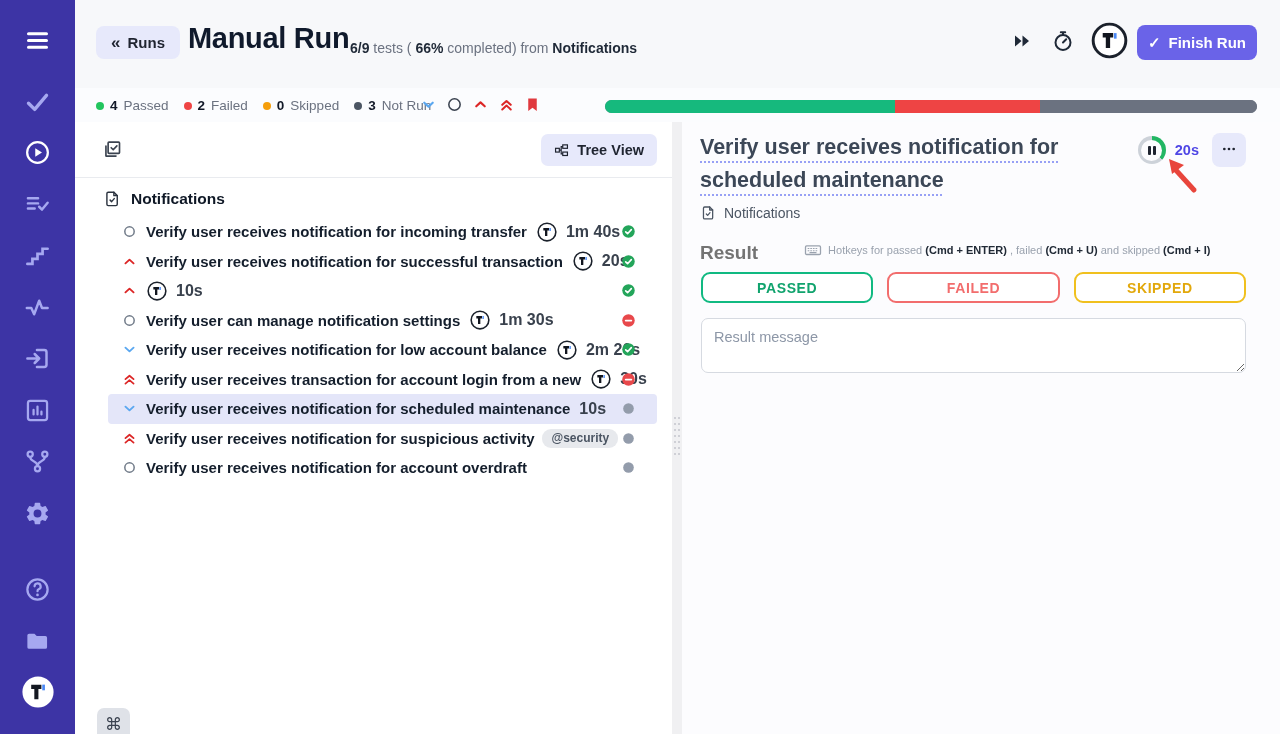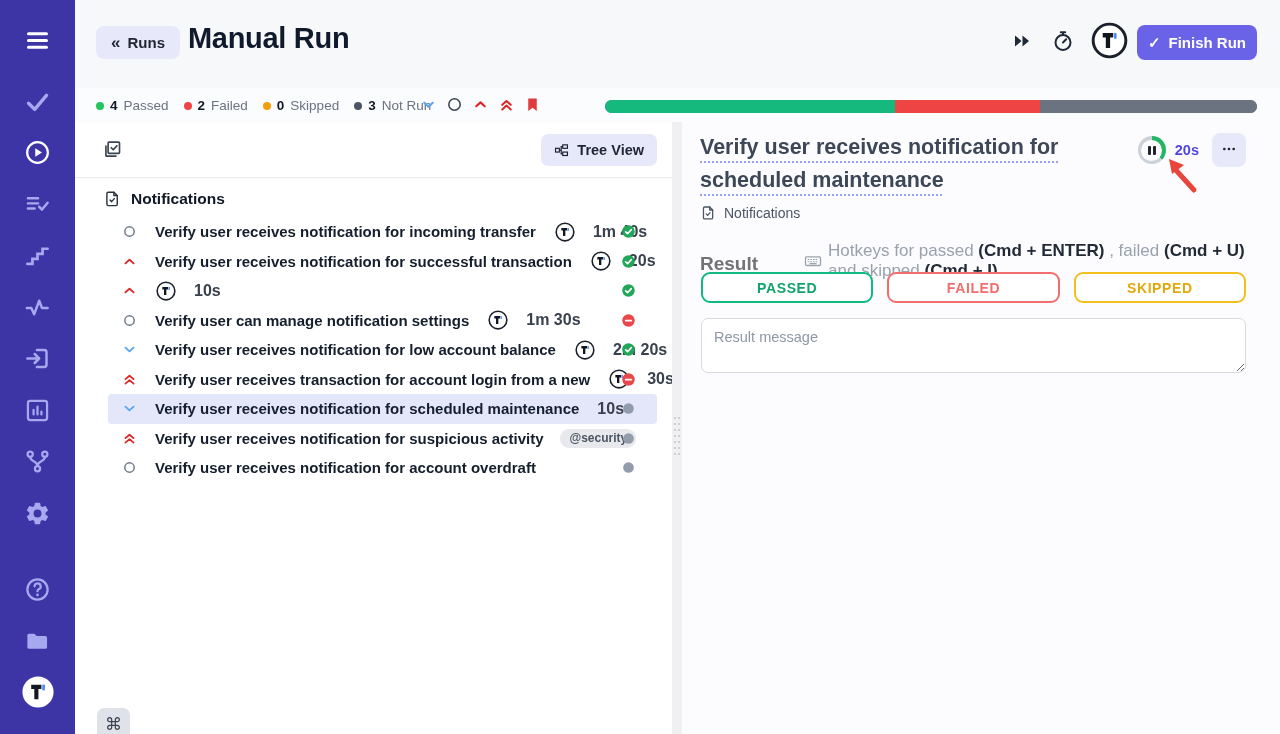--- a/index.html
+++ b/index.html
@@ -50,21 +50,21 @@
   #run-title { font-size:16.5px; font-weight:600; color:#0f1826; }
   #tree-view-btn { position:absolute; right:15px; top:12px; height:32px; padding:0 13px; background:#e7e9fb; border:none;
     border-radius:7px; font-family:inherit; font-size:14.5px; font-weight:600; color:#1f2430; cursor:pointer;
     display:flex; align-items:center; gap:8px; }
   #tree-view-btn svg { width:15px; height:15px; }
 
   #test-list { position:absolute; left:0; top:60px; right:0; bottom:0; }
   #folder-row { display:flex; align-items:center; gap:10px; padding:8px 0 9px 28px; cursor:pointer; }
   #folder-row svg { width:18px; height:18px; color:#2b333f; }
   #folder-label { font-size:15.5px; font-weight:600; color:#0f1826; }
-  .test-row { display:flex; align-items:center; height:29.5px; margin:0 15px 0 33px; padding-left:14px; border-radius:4px; cursor:pointer; position:relative;gap:9px; }
+  .test-row { display:flex; align-items:center; height:29.5px; margin:0 15px 0 33px; padding-left:14px; border-radius:4px; cursor:pointer; position:relative; }
   .test-row.selected { background:#e4e6f9; }
   .p-icon { width:15px; height:15px; flex:0 0 15px; display:flex; }
   .p-icon svg { width:15px; height:15px; }
   .t-title { margin-left:9px; font-size:15px; font-weight:600; color:#141e2c; white-space:nowrap; }
   .t-logo { margin-left:10px; display:flex; }
   .t-logo svg { width:20px; height:20px; }
   .t-dur { margin-left:9px; font-size:16px; font-weight:700; color:#39414d; white-space:nowrap;text-align:center; }
   .t-tag { margin-left:8px; font-size:12px; font-weight:600; color:#4b5563; background:#e7e9ed; border-radius:9px; padding:2.5px 9px; }
   .s-icon { position:absolute; right:21px; display:flex; }
   .s-icon svg { width:15px; height:15px; }
@@ -92,21 +92,21 @@
     display:flex; align-items:center; justify-content:center; }
   #more-btn svg { width:16px; height:16px; color:#1f2430; }
   #annot-arrow { position:absolute; left:478px; top:28px; width:46px; height:46px; pointer-events:none; }
 
   #breadcrumb { position:absolute; left:18px; top:83px; display:flex; align-items:center; gap:8px; color:#4b5563; }
   #breadcrumb svg { width:16px; height:16px; }
   #breadcrumb-label { font-size:14px; }
 
   #result-row { position:absolute; left:18px; top:119px; right:34px; display:flex; align-items:baseline; }
   #result-heading { font-size:19px; font-weight:700; color:#737373; }
-  #hotkeys { margin-left:46px; display:flex; align-items:center; gap:6px; font-size:17px; color:#9aa2ae; }
+  #hotkeys { margin-left:46px; display:flex; align-items:center; gap:6px; font-size:11px; color:#9aa2ae; }
   #hotkeys svg { width:18px; height:18px; color:#9aa2ae; flex:0 0 18px; }
   #hotkeys .strong { color:#212a36; font-weight:700; }
 
   #status-buttons { position:absolute; left:19px; top:150px; right:34px; display:flex; gap:14px; }
   .status-btn { flex:1; height:31px; background:#fff; border-radius:9px; font-family:inherit; font-size:14px; font-weight:700;
     letter-spacing:.6px; cursor:pointer; }
 
   #result-message { position:absolute; left:19px; top:196px; right:34px; height:55px; border:1px solid #d6dae1; border-radius:7px;
     padding:10px 12px; font-family:inherit; font-size:14.5px; color:#303a47; resize:both; background:#fff; }
   #result-message::placeholder { color:#8d97a7; }
@@ -220,20 +220,21 @@
         </span>
       </div>
     </nav>
 
   <header id="topbar">
     <button id="runs-btn">
       <span class="back-glyph">«</span>
       <span>Runs</span>
     </button>
     <h1 id="page-title">Manual Run</h1>
+    <div id="subtitle"><span class="strong">6/9 </span><span>tests ( </span><span class="strong">66%</span><span> completed) from </span><span class="strong">Notifications</span></div>
     <div id="top-actions">
         <span class="act">
           <svg viewBox="0 0 24 24" fill="currentColor">
             <path d="M4 6.5L10.5 12 4 17.5zM11.5 6.5L18 12l-6.5 5.5z"></path>
           </svg>
         </span>
         <span class="act">
           <svg viewBox="0 0 24 24" fill="none" stroke="currentColor" stroke-width="2" stroke-linecap="round">
             <circle cx="12" cy="13.5" r="7.5"></circle>
             <path d="M12 13.5l3.2-3.3M12 6V3.8M9.8 3.2h4.4"></path>

